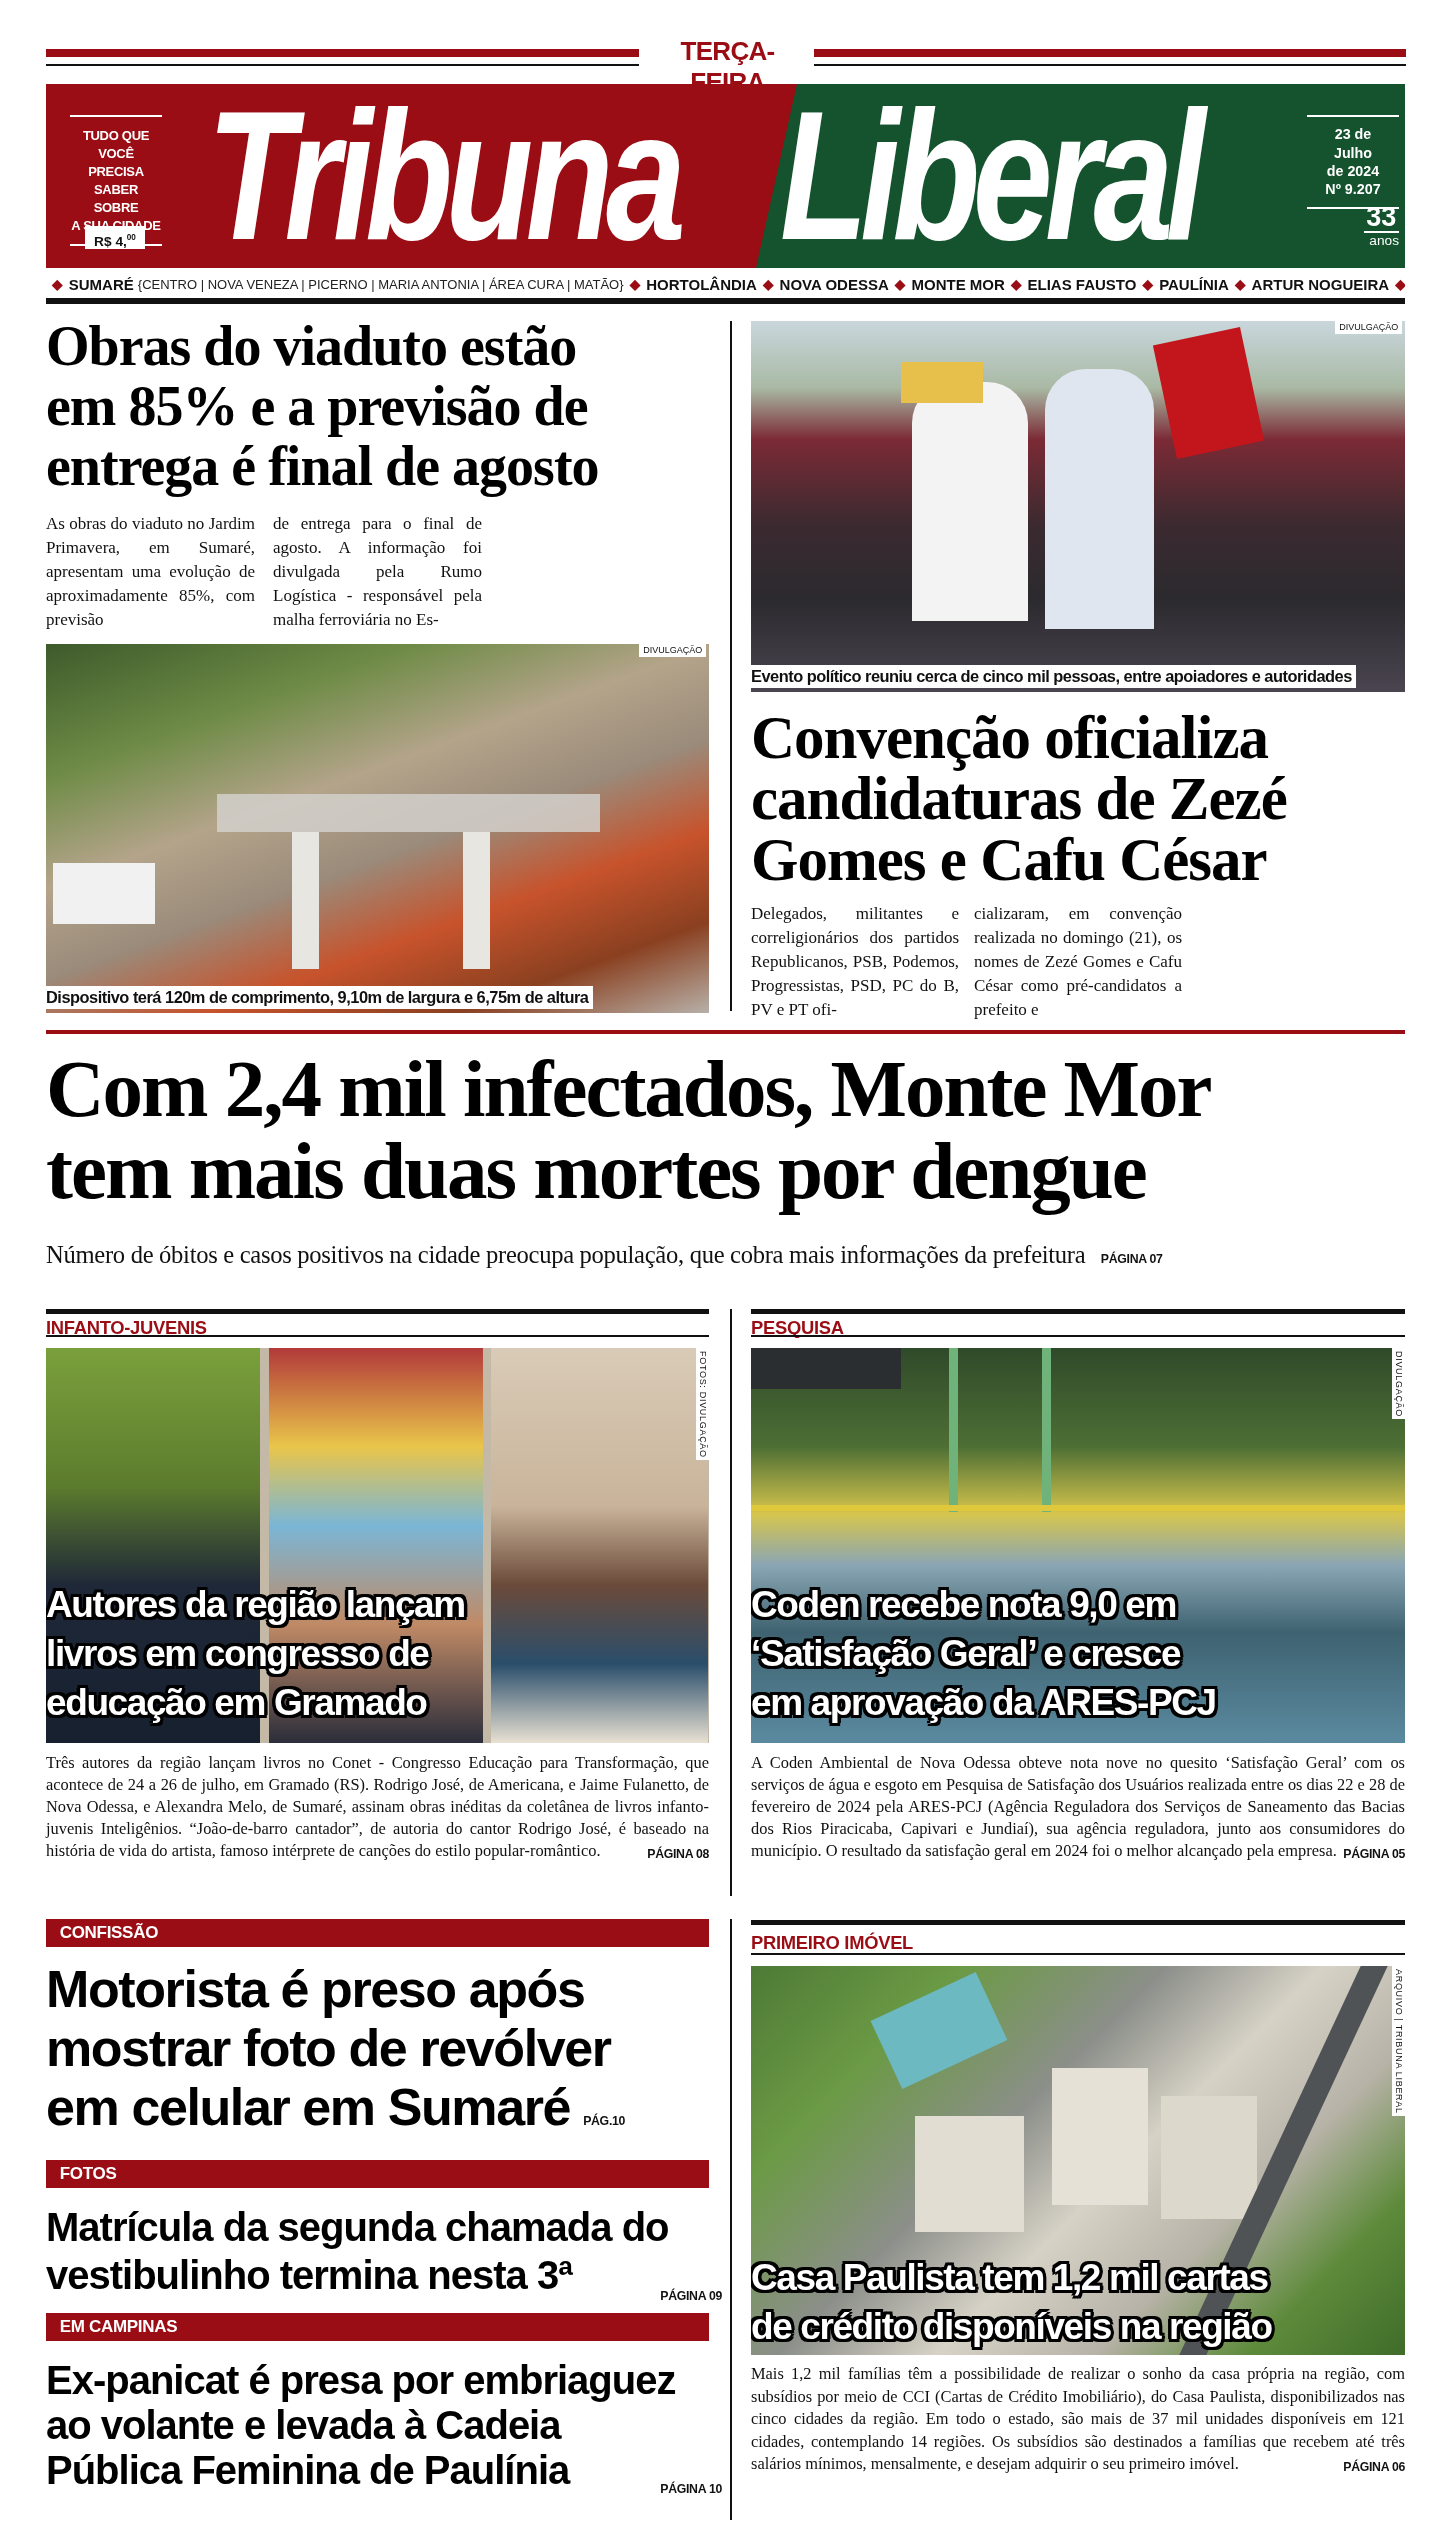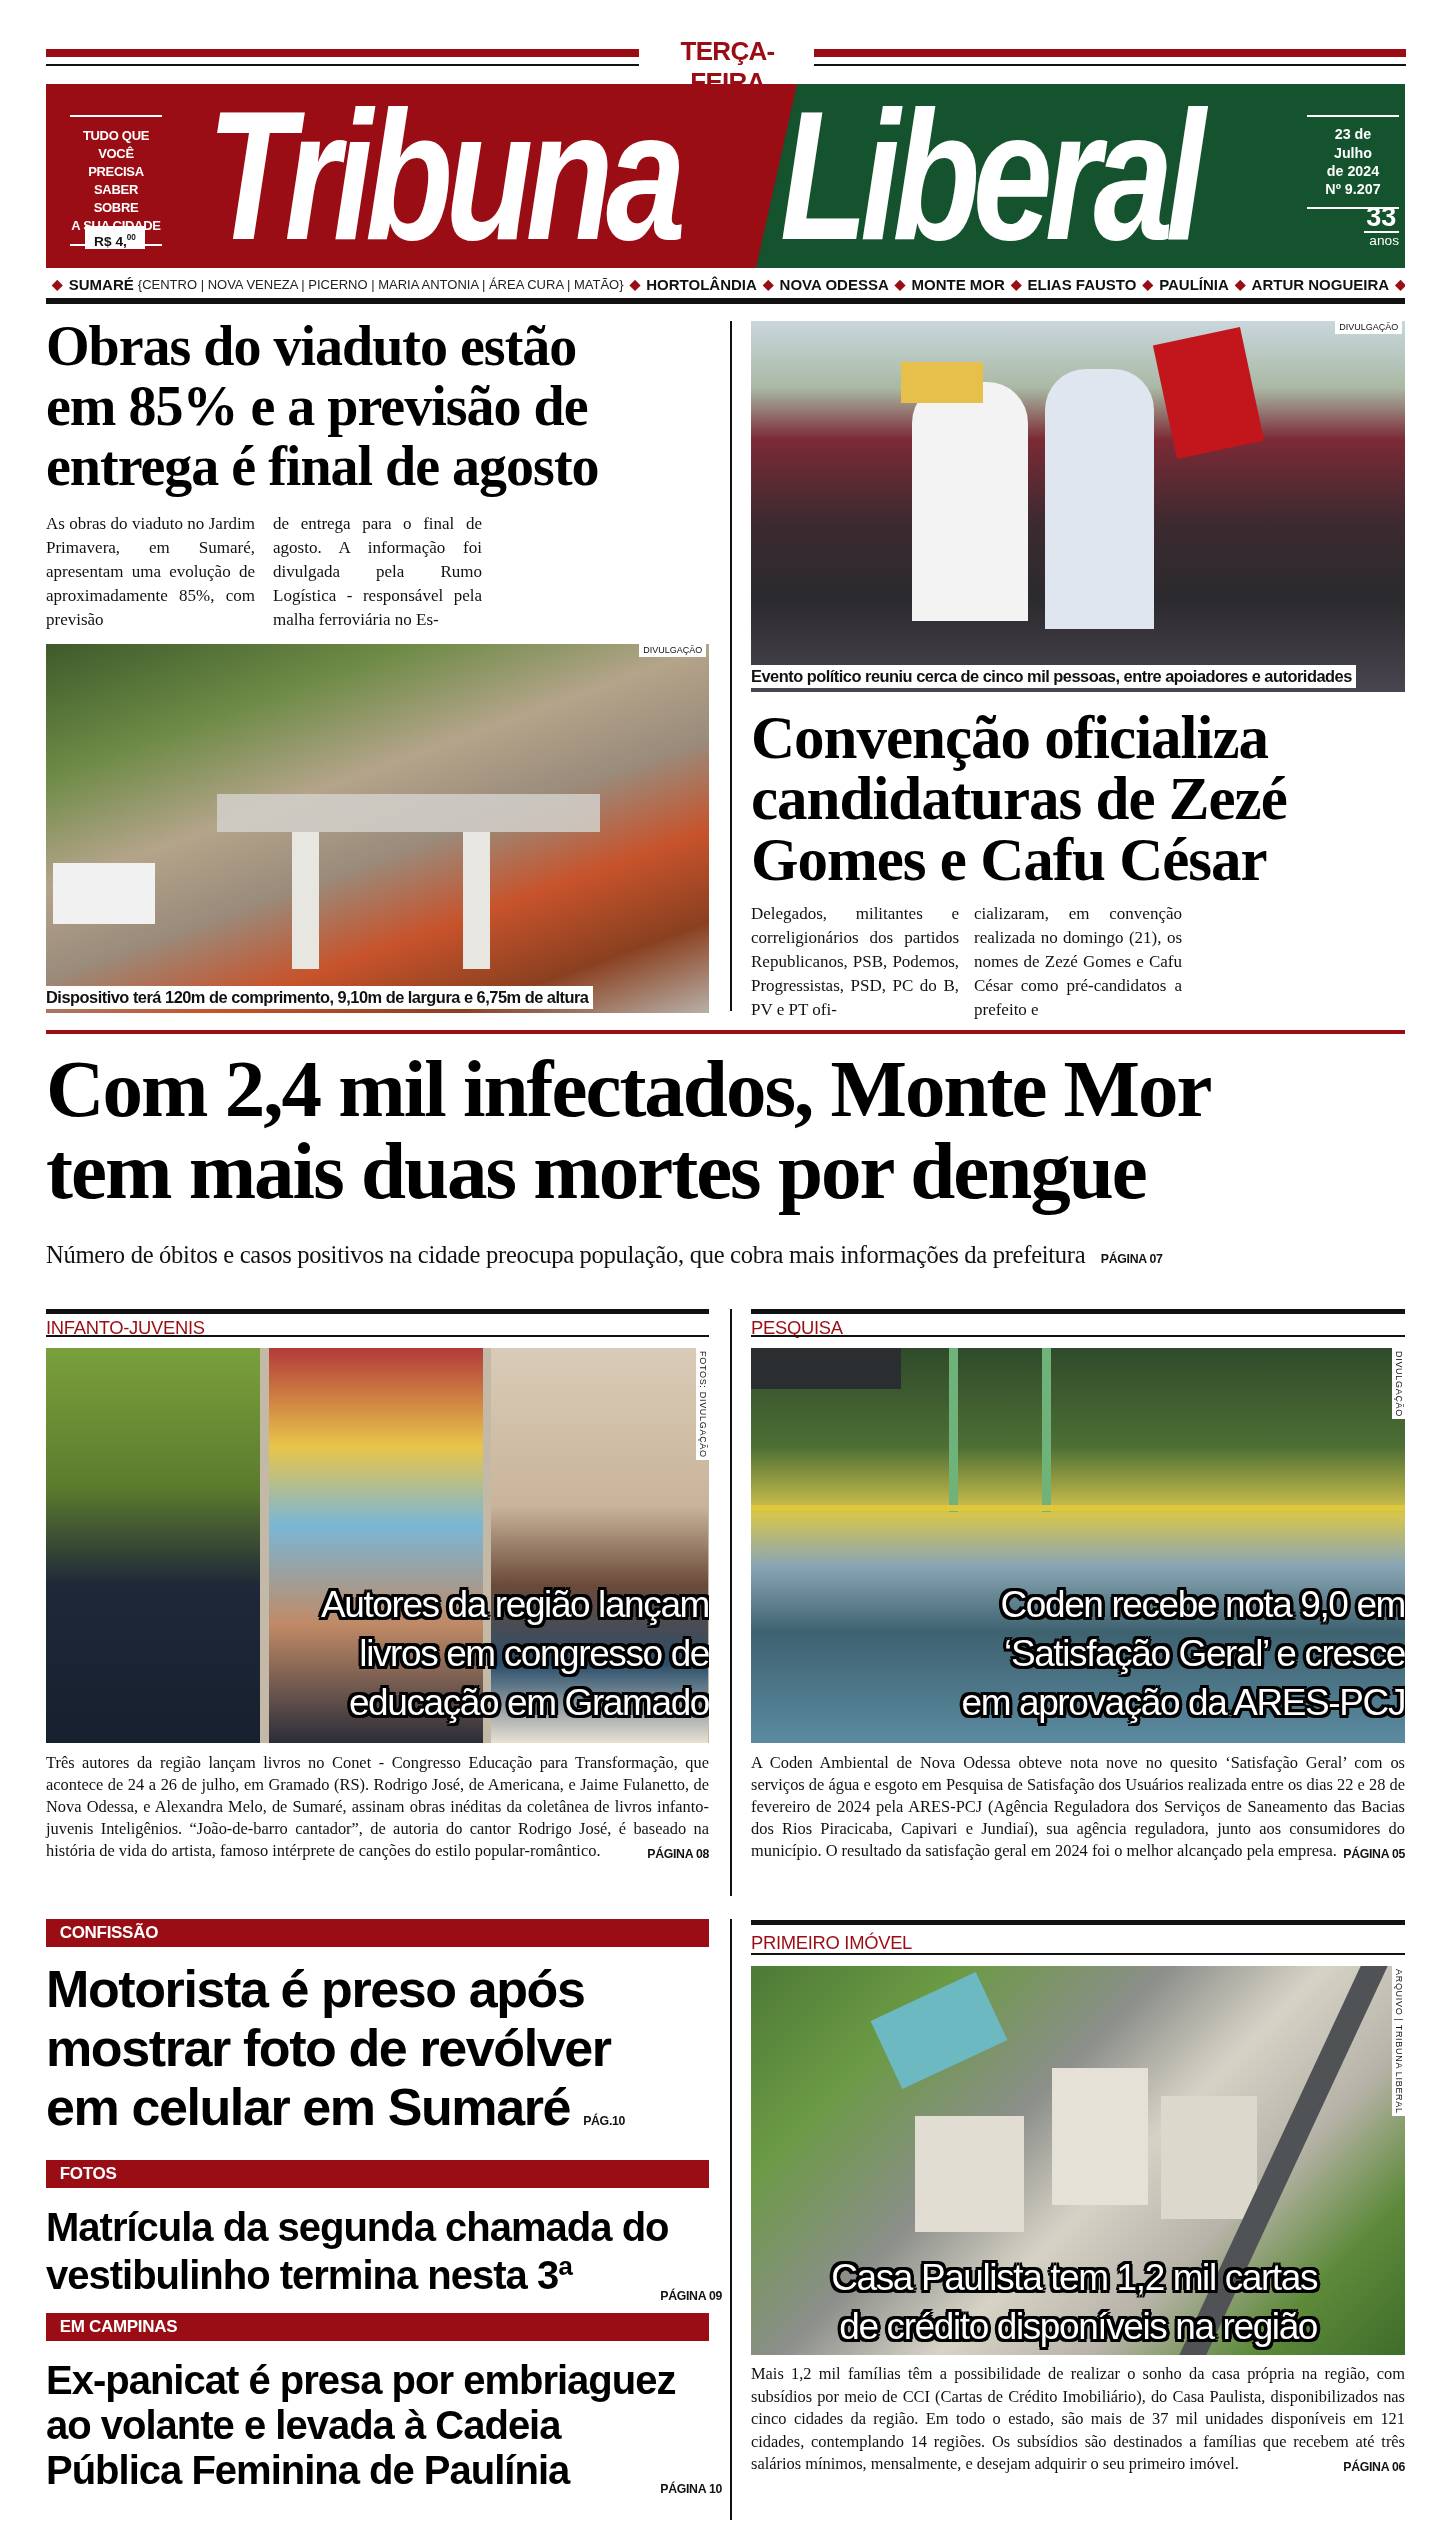--- a/index.html
+++ b/index.html
@@ -40,24 +40,24 @@
   .photo{position:absolute;overflow:hidden}
   .credit-v{position:absolute;writing-mode:vertical-rl;font-size:9px;background:#fff;color:#111;padding:2.7px 1.4px;letter-spacing:0.7px}
   .credit-h{position:absolute;font-size:9px;background:#fff;color:#111;padding:1.4px 4.1px}
   .caption{position:absolute;background:#fff;font-weight:700;font-size:16.4px;line-height:23px;padding:0 4.1px 0 0;color:#111;letter-spacing:-0.5px;white-space:nowrap}
 
   .vrule{position:absolute;width:2px;background:#111}
   .hrule-red{position:absolute;height:4.1px;background:#9b0d14}
   .hrule-black{position:absolute;height:4.8px;background:#111}
   .hrule-thin{position:absolute;height:2px;background:#111}
 
-  .kicker{position:absolute;font-weight:400;font-size:18.4px;color:#9b0d14;letter-spacing:-0.3px}
+  .kicker{position:absolute;font-weight:700;font-size:18.4px;color:#9b0d14;letter-spacing:-0.3px}
   .kicker-bar{position:absolute;height:28px;background:#9b0d14;color:#fff;font-weight:700;font-size:17px;line-height:28px;padding-left:13.7px;letter-spacing:-0.3px}
 
-  .overlay{position:absolute;color:#fff;font-weight:400;text-align:right;font-size:37px;line-height:49px;letter-spacing:-1.4px;
+  .overlay{position:absolute;color:#fff;font-weight:700;text-align:left;font-size:37px;line-height:49px;letter-spacing:-1.4px;
     text-shadow:-2.7px -2.7px 0 #000,2.7px -2.7px 0 #000,-2.7px 2.7px 0 #000,2.7px 2.7px 0 #000,0 3.4px 0 #000,0 -3.4px 0 #000,3.4px 0 0 #000,-3.4px 0 0 #000}
   .sans-head{font-weight:700;color:#000;letter-spacing:-1.4px}
 </style>
 </head>
 <body>
 
 <div class="topbar-line" style="left:46px;top:49px;width:593px"></div>
 <div class="topbar-thin" style="left:46px;top:64px;width:593px"></div>
 <div class="weekday">TERÇA-FEIRA</div>
 <div class="topbar-line" style="left:814px;top:49px;width:592px"></div>

